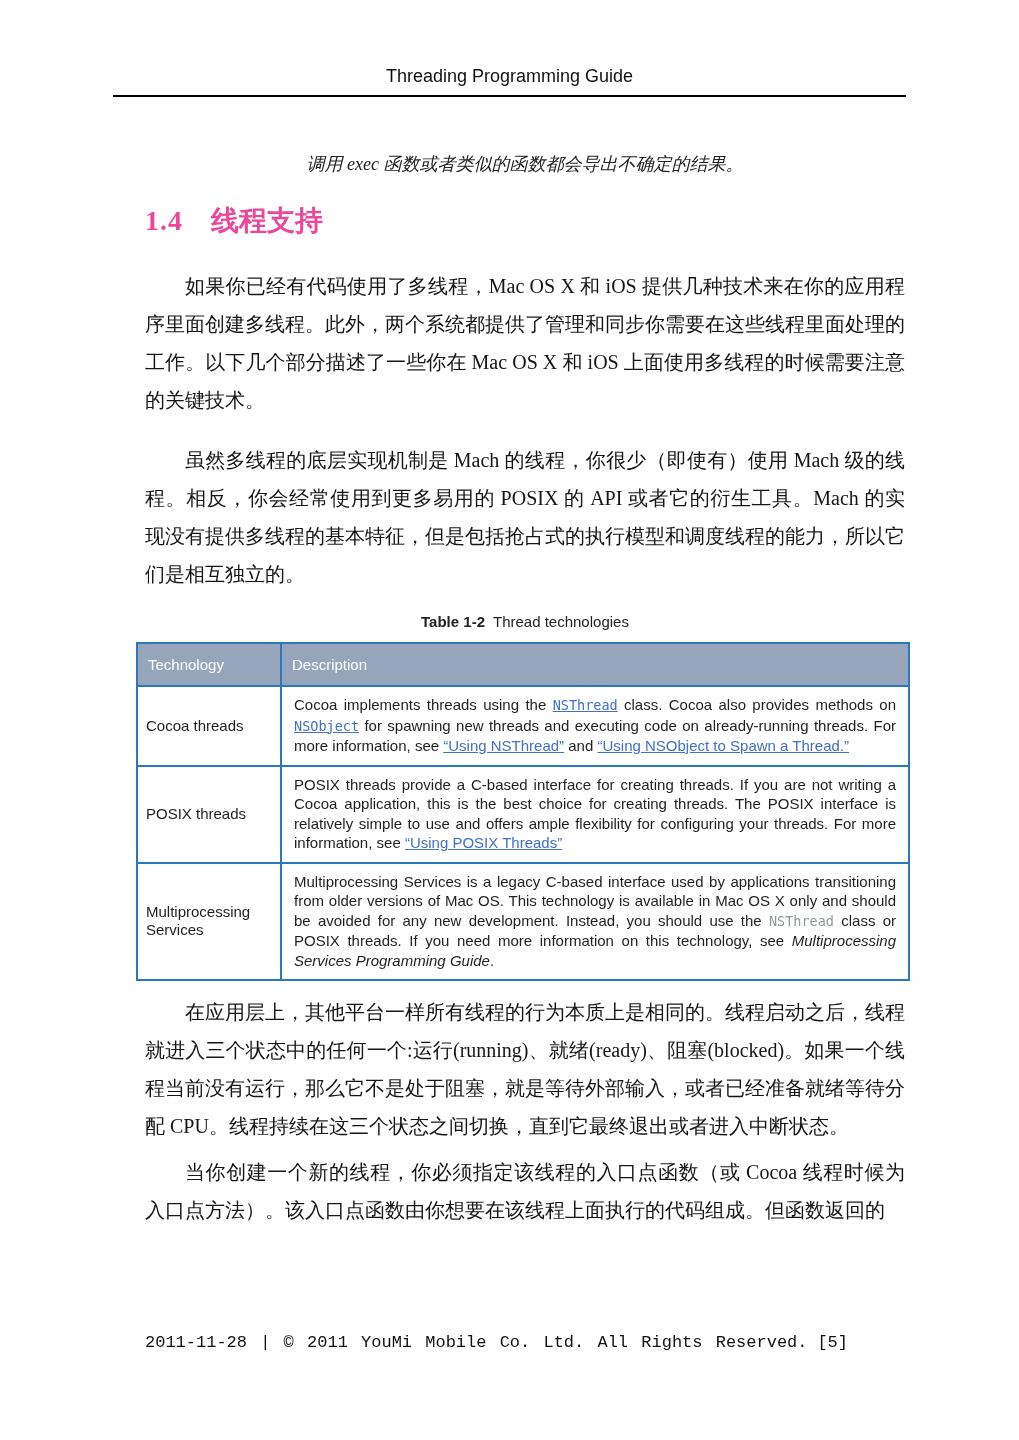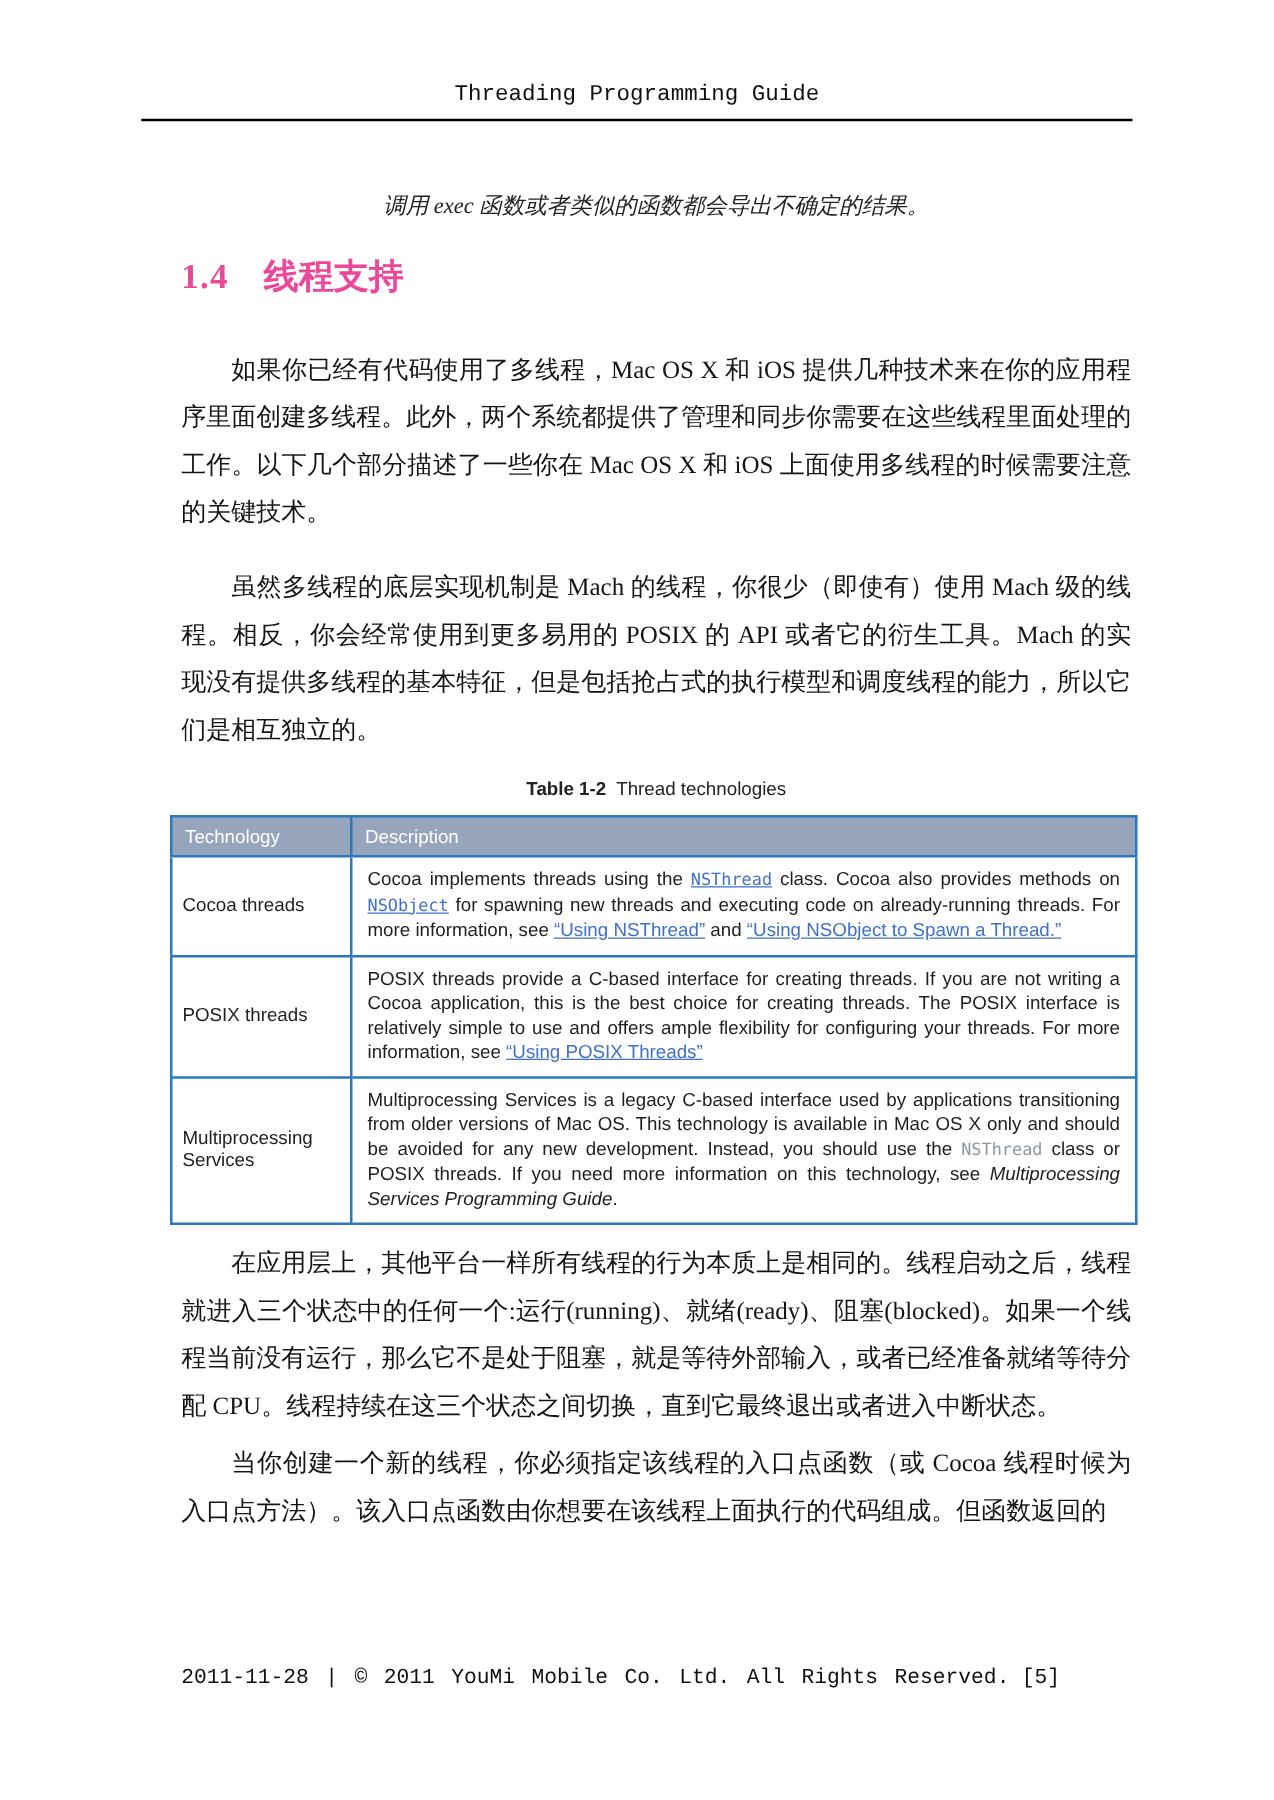--- a/index.html
+++ b/index.html
@@ -12,21 +12,21 @@
     font-family: "Liberation Serif", "DejaVu Serif", serif;
     color: #1b1b1b;
     overflow: hidden;
   }
 
   
   .page-header {
     position: absolute;
     top: 66px; left: 0; width: 100%;
     text-align: center;
-    font-family: Liberation Mono, monospace;
+    font-family: Liberation Sans, sans-serif;
     font-size: 18px;
     color: #111;
   }
   .header-rule {
     position: absolute;
     top: 95px; left: 113px;
     width: 793px; height: 2px;
     background: #000;
   }
 
@@ -63,21 +63,21 @@
   }
   h2 .sec-num { margin-right: 12px; }
 
   p.cn {
     font-size: 20px;
     line-height: 38px;
     text-align: justify;
     text-indent: 2em;
     color: #151515;
   }
-  p.p-section   { margin-top: 37px; }
+  p.p-section   { margin-top: 27px; }
   p.p-package   { margin-top: 22px; }
   p.p-listintro { margin-top: 0; }
   p.p-after1    { margin-top: 12px; }
   p.p-after2    { margin-top: 8px; }
 
   
   .table-caption {
     margin-top: 20px;
     text-align: center;
     font-family: "Liberation Sans", sans-serif;
@@ -98,21 +98,21 @@
   }
   table.tech-table td, table.tech-table th {
     border: 2px solid #2b79bd;
     vertical-align: middle;
   }
   table.tech-table th {
     background: #96a5bb;
     color: #ffffff;
     font-weight: normal;
     text-align: left;
-    height: 32px;
+    height: 43px;
     padding: 3px 10px;
     font-size: 15px;
     border-bottom: 1px solid #2b79bd;
   }
   table.tech-table th + th { border-left: 2px solid #bcc8d8; }
   col.c-tech { width: 144px; }
   col.c-desc { width: 628px; }
   td.tech-cell {
     padding: 6px 8px;
     line-height: 18px;

